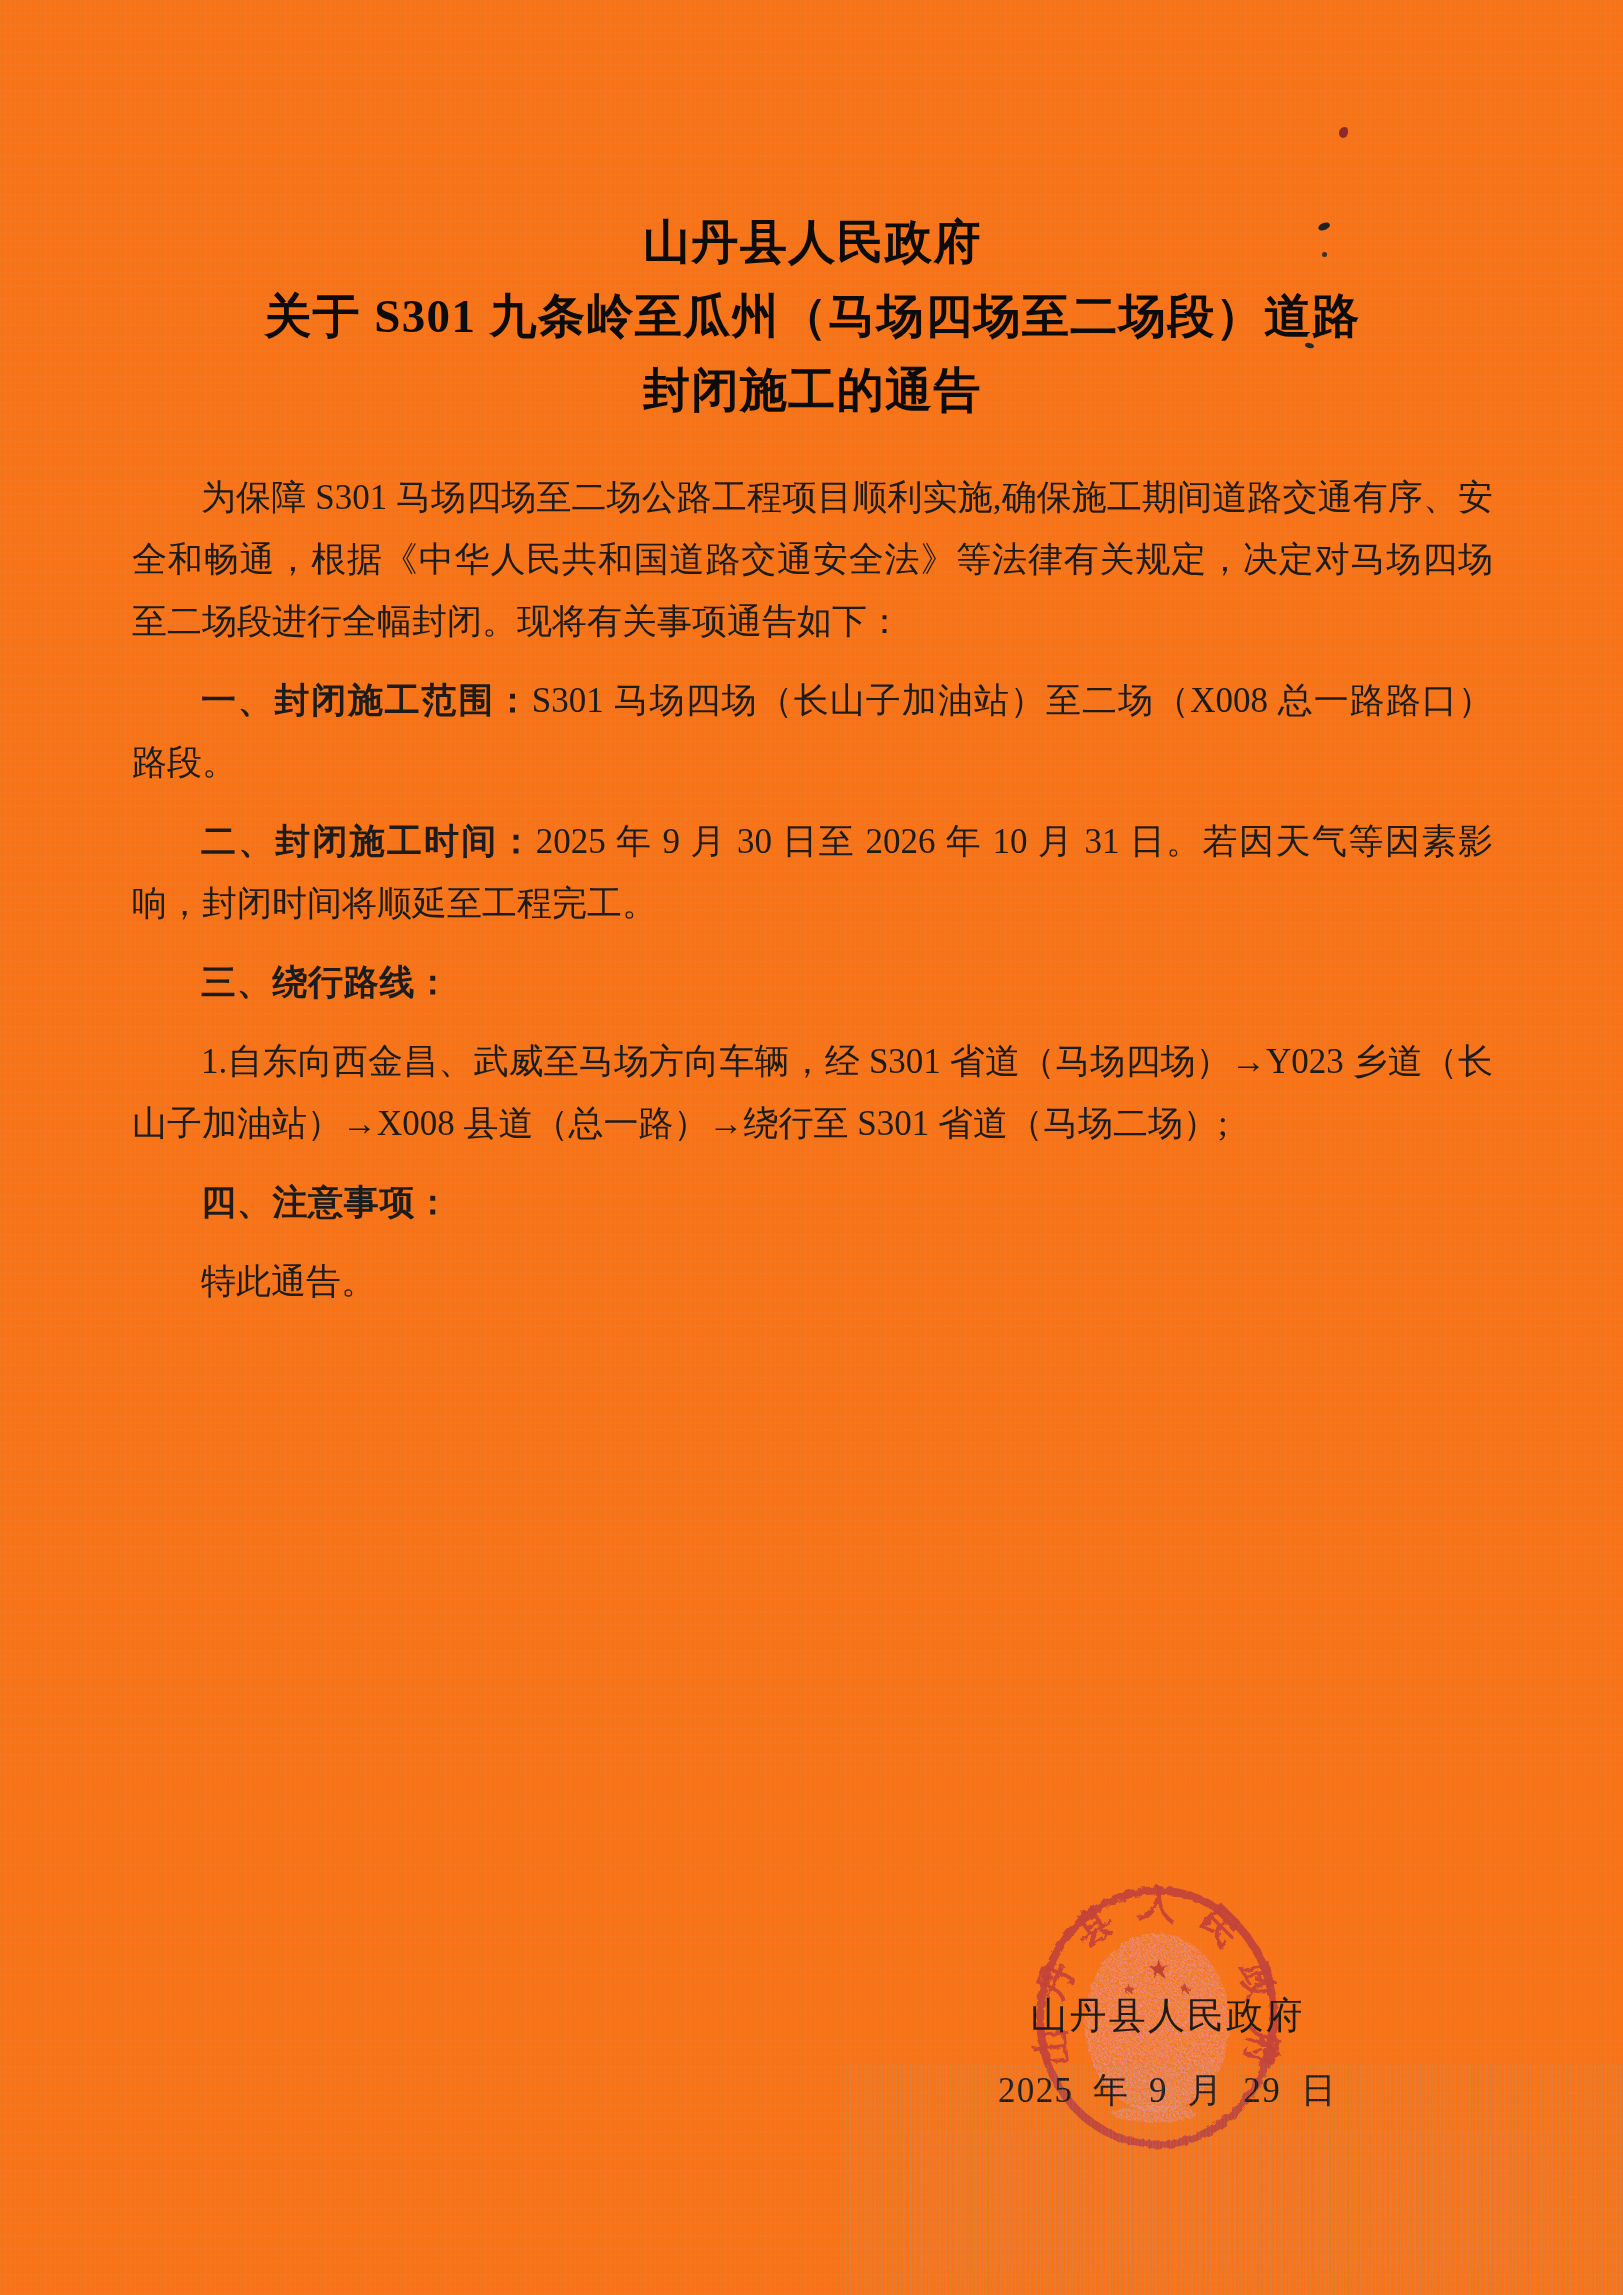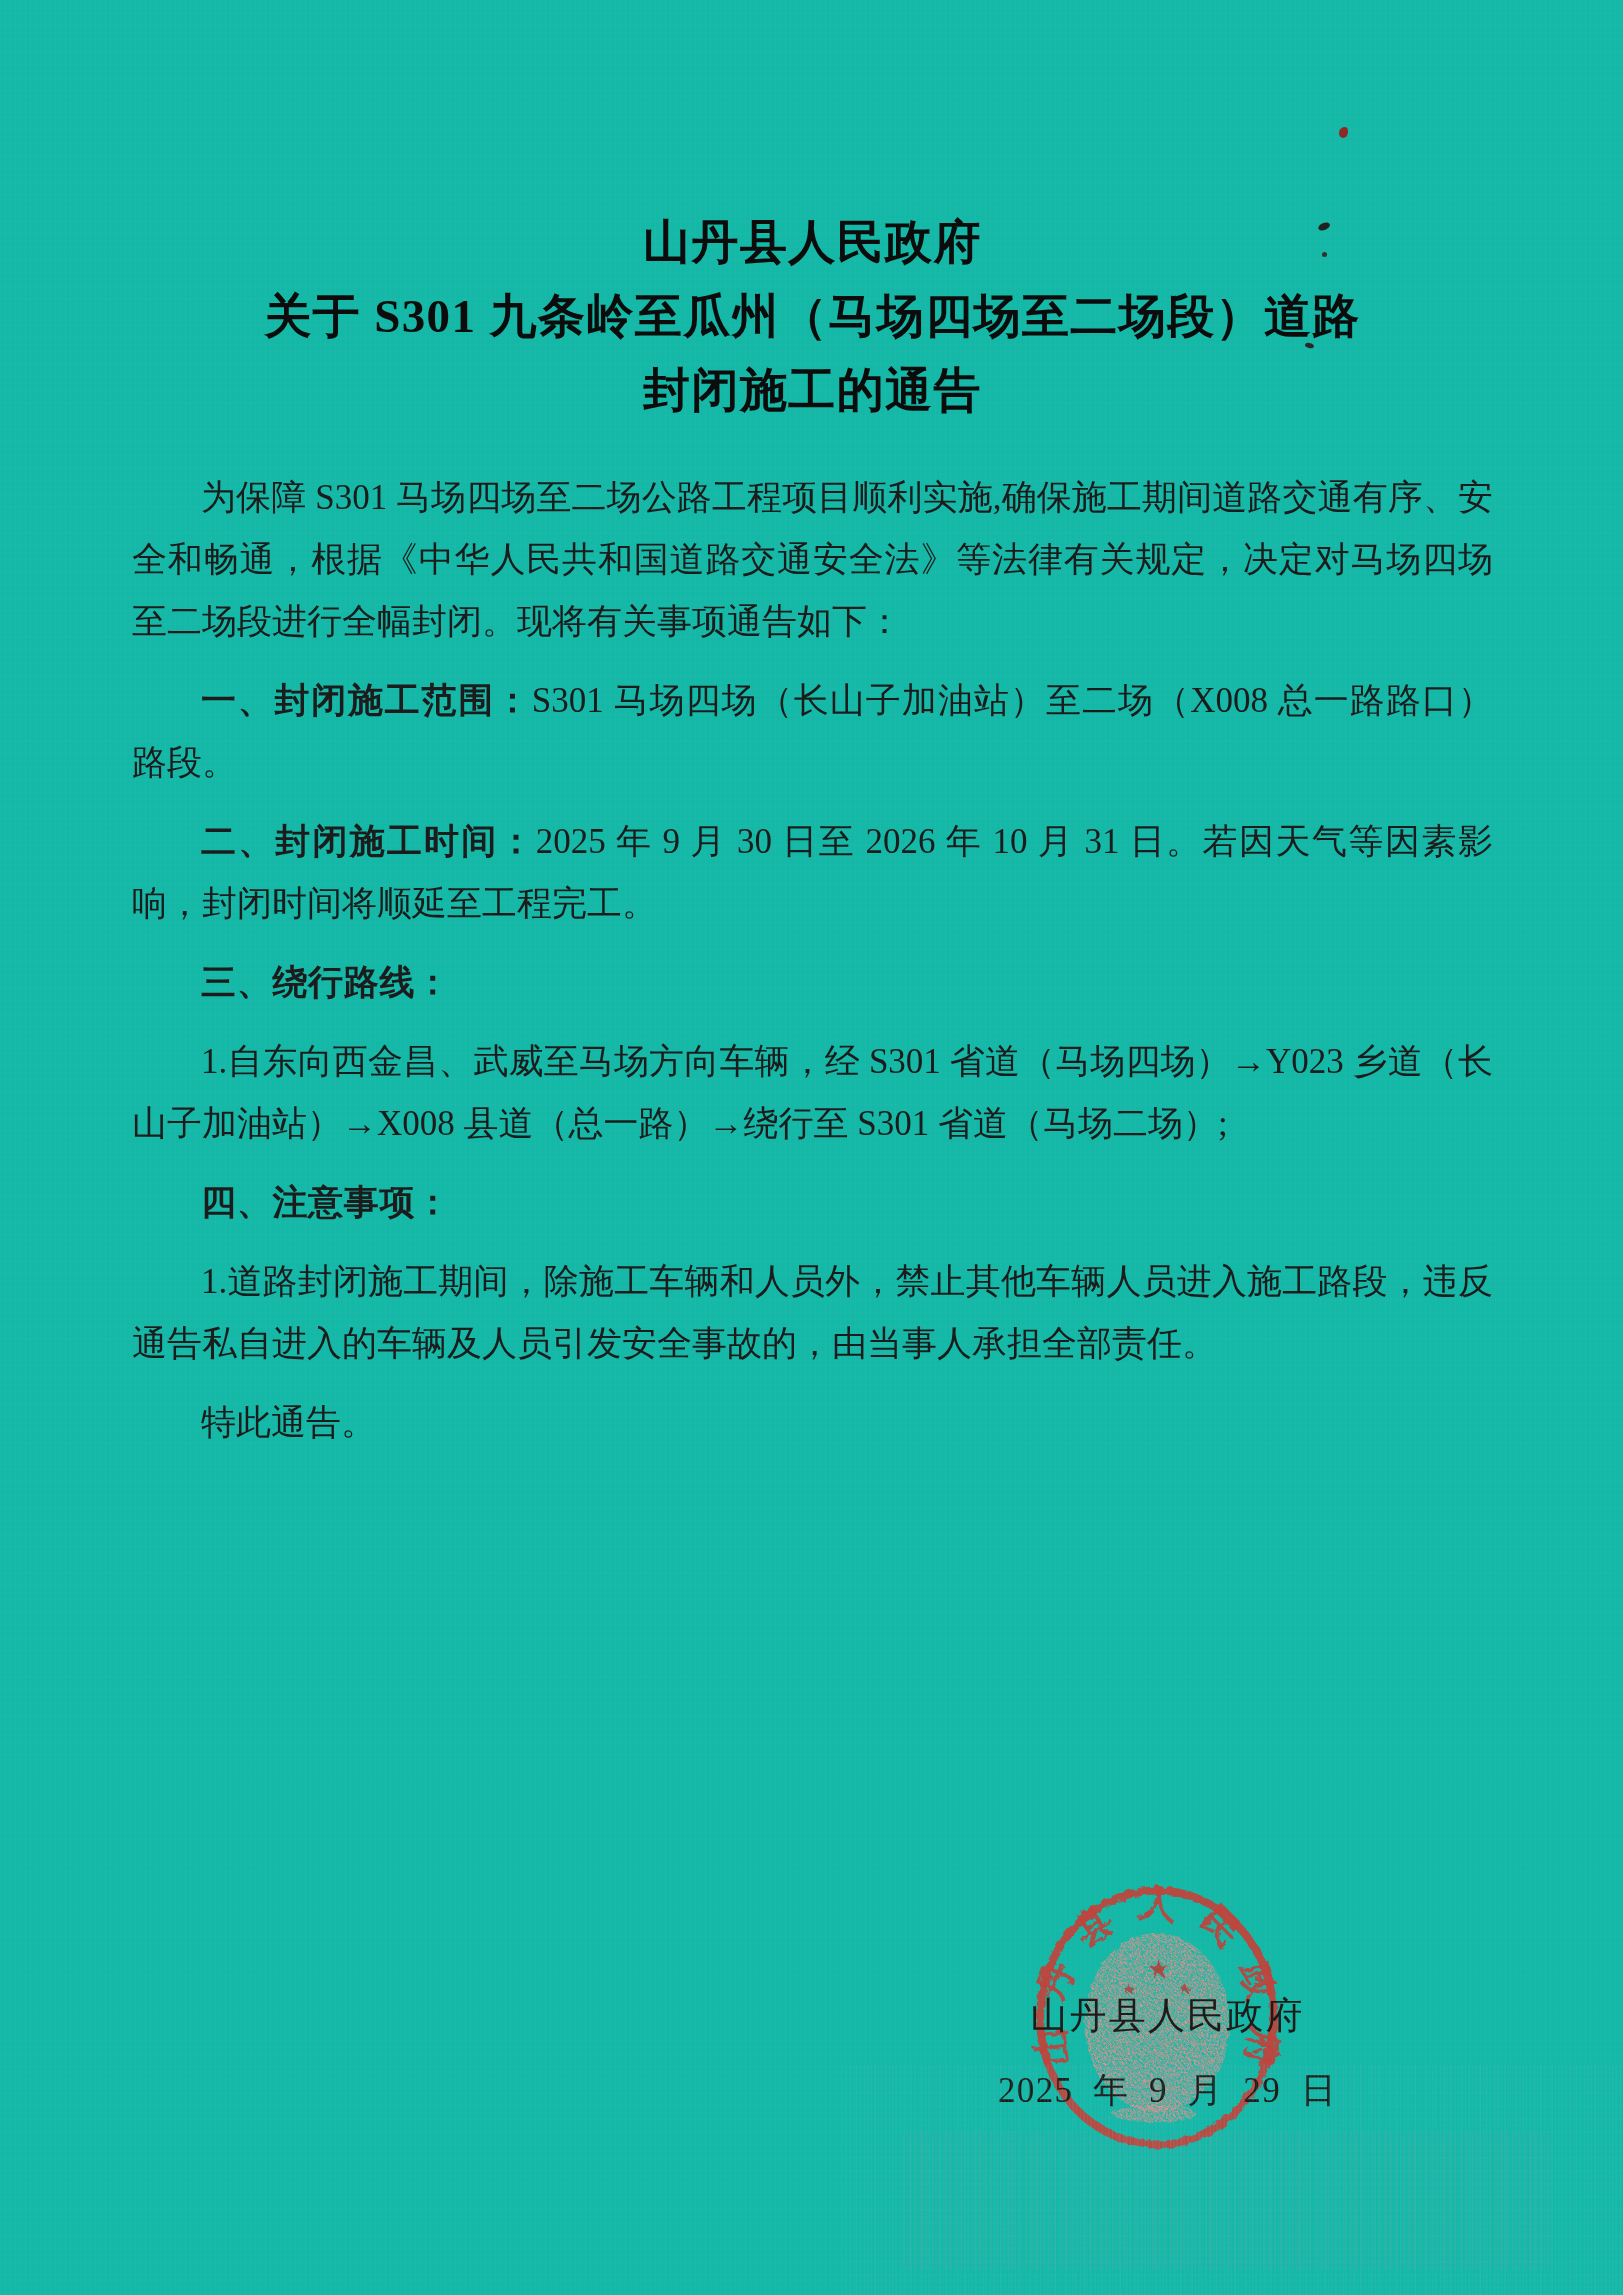--- a/index.html
+++ b/index.html
@@ -5,21 +5,21 @@
   html, body {
     margin: 0;
     padding: 0;
     background: #dfe3e6;
   }
   .page {
     position: relative;
     width: 1623px;
     height: 2295px;
     margin: 0 auto;
-    background: #14b8a6;
+    background: #f97316;
     overflow: hidden;
     font-family: "Liberation Serif", "DejaVu Serif", serif;
   }
   
   .scan-texture {
     position: absolute;
     inset: 0;
     background-image:
       repeating-linear-gradient(90deg, rgba(125,195,225,0.055) 0 1.4px, transparent 1.4px 5px),
       repeating-linear-gradient(0deg, rgba(125,195,225,0.045) 0 1.4px, transparent 1.4px 6.5px);
@@ -150,21 +150,20 @@
       <div class="title-line">封闭施工的通告</div>
     </div>
 
     <div class="body-text">
       <p><span class="lead"></span><span>为保障 S301 马场四场至二场公路工程项目顺利实施,确保施工期间道路交通有序、安全和畅通，根据《中华人民共和国道路交通安全法》等法律有关规定，决定对马场四场至二场段进行全幅封闭。现将有关事项通告如下：</span></p>
       <p><span class="lead">一、封闭施工范围：</span><span>S301 马场四场（长山子加油站）至二场（X008 总一路路口）路段。</span></p>
       <p><span class="lead">二、封闭施工时间：</span><span>2025 年 9 月 30 日至 2026 年 10 月 31 日。若因天气等因素影响，封闭时间将顺延至工程完工。</span></p>
       <p><span class="lead">三、绕行路线：</span><span></span></p>
       <p><span class="lead"></span><span>1.自东向西金昌、武威至马场方向车辆，经 S301 省道（马场四场）→Y023 乡道（长山子加油站）→X008 县道（总一路）→绕行至 S301 省道（马场二场）;</span></p>
       <p><span class="lead">四、注意事项：</span><span></span></p>
-      <p><span class="lead"></span><span>1.道路封闭施工期间，除施工车辆和人员外，禁止其他车辆人员进入施工路段，违反通告私自进入的车辆及人员引发安全事故的，由当事人承担全部责任。</span></p>
       <p><span class="lead"></span><span>特此通告。</span></p>
     </div>
   </div>
 
   <svg class="seal" viewBox="0 0 352 378" width="254" height="273" xmlns="http://www.w3.org/2000/svg">
     <defs>
       <filter id="rough" x="-15%" y="-15%" width="130%" height="130%">
         <feTurbulence type="fractalNoise" baseFrequency="0.11" numOctaves="2" seed="4" result="t"></feTurbulence>
         <feDisplacementMap in="SourceGraphic" in2="t" scale="8"></feDisplacementMap>
       </filter>

